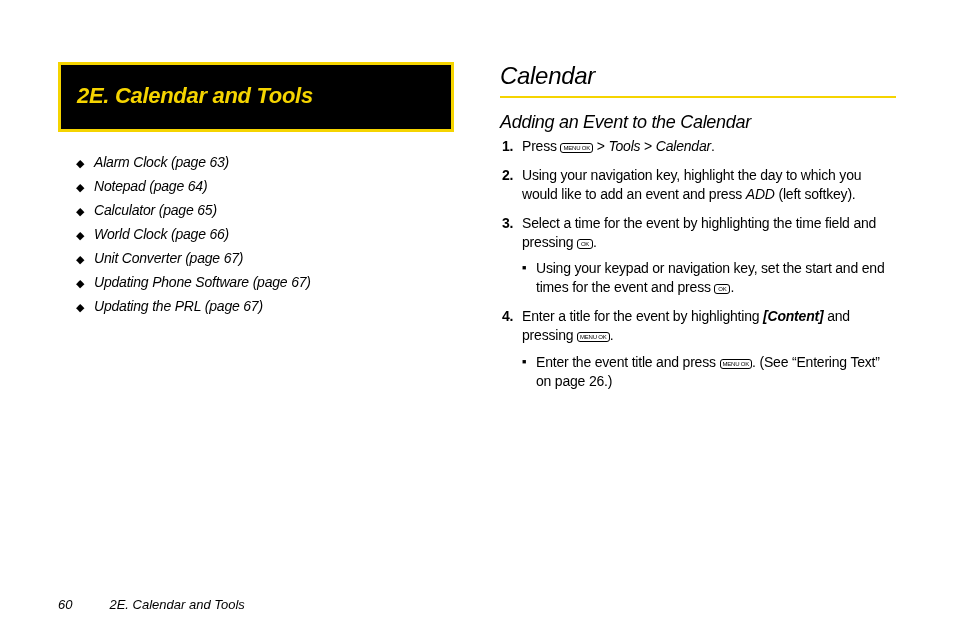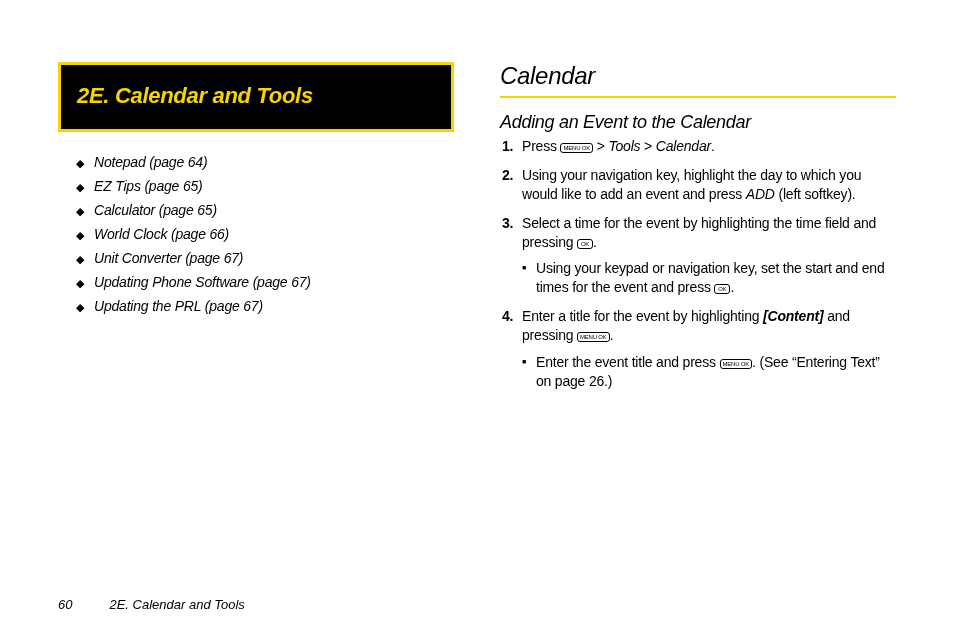--- a/index.html
+++ b/index.html
@@ -149,22 +149,22 @@
   </style>
 </head>
 <body>
 
 <div class="cols">
   <div class="left">
     <div class="titlebox">
       <h1>2E.  Calendar and Tools</h1>
     </div>
     <ul class="bullets">
+      <li>Alarm Clock (page 63)</li>
       <li>Notepad (page 64)</li>
-      <li>EZ Tips (page 65)</li>
       <li>Calculator (page 65)</li>
       <li>World Clock (page 66)</li>
       <li>Unit Converter (page 67)</li>
       <li>Updating Phone Software (page 67)</li>
       <li>Updating the PRL (page 67)</li>
     </ul>
   </div>
 
   <div class="right">
     <h2 class="section-title">Calendar</h2>

